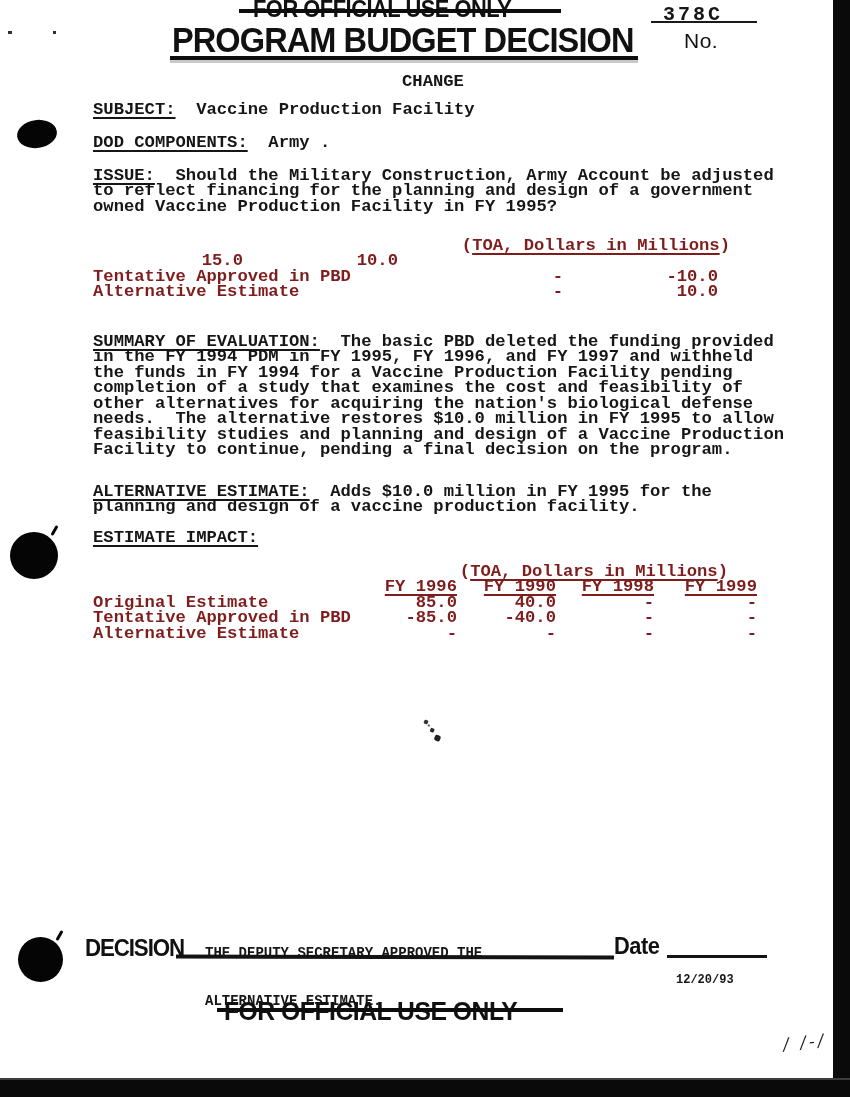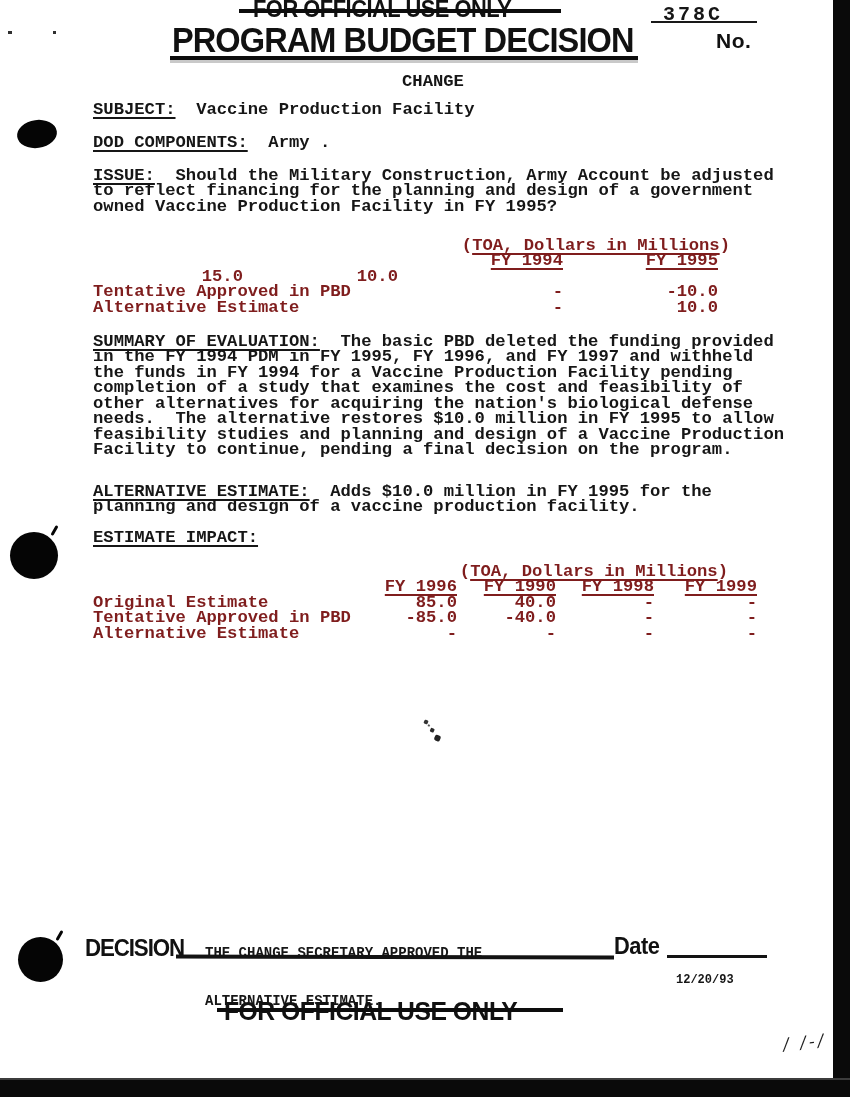--- a/index.html
+++ b/index.html
@@ -43,21 +43,21 @@
     transform:scaleX(.95); transform-origin:left top;
   }
   .strike-top { position:absolute; left:239px; top:9px; width:322px; height:4px; background:#0d0d0d; }
   .main-title {
     left:172px; top:20px; font-size:35px; font-weight:700; letter-spacing:-1px;
     transform:scaleX(.93); transform-origin:left top;
   }
   .title-underline { position:absolute; left:170px; top:56px; width:468px; height:4px; background:#0d0d0d; box-shadow:0 3px 0 rgba(40,40,40,.25); }
   .doc-num { position:absolute; left:663px; top:3px; font-size:20px; font-weight:bold; letter-spacing:3px; font-family:"Liberation Mono", monospace; }
   .doc-num-line { position:absolute; left:651px; top:21px; width:106px; height:2px; background:#191919; }
-  .no-label { left:684px; top:29px; font-size:21px; font-weight:700; letter-spacing:.5px;margin-left:32px; }
+  .no-label { left:684px; top:29px; font-size:21px; font-weight:400; letter-spacing:.5px; }
   .change { position:absolute; left:402px; top:72px; font-size:17.2px; font-weight:bold; font-family:"Liberation Mono", monospace; }
   
   .typed {
     position:absolute; left:205px; top:913px;
     font-family:"Liberation Mono", monospace; font-weight:bold; font-size:14px; line-height:16px; white-space:pre;
   }
   .decision-label {
     left:85px; top:934px; font-size:24px; font-weight:700; letter-spacing:-1.2px;
     transform:scaleX(.93); transform-origin:left top;
   }
@@ -116,25 +116,20 @@
 
   <div class="para" style="top:135px"><span class="u">DOD COMPONENTS:</span><span>  Army .</span></div>
 
   <div class="para" style="top:168px"><span class="u">ISSUE:</span><span>  Should the Military Construction, Army Account be adjusted
 to reflect financing for the planning and design of a government
 owned Vaccine Production Facility in FY 1995?</span></div>
 
   <div class="tbl" id="t1" style="top:238px">
     <span class="unitline"><span>(</span><span class="u">TOA, Dollars in Millions</span><span>)</span></span>
     <div class="trow">
-      <span class="lab"></span>
-      <span class="cell c1"><span class="u">FY 1994</span></span>
-      <span class="cell c2"><span class="u">FY 1995</span></span>
-    </div>
-    <div class="trow">
       <span class="cell c1">15.0</span>
       <span class="cell c2">10.0</span>
     </div>
     <div class="trow">
       <span class="lab">Tentative Approved in PBD</span>
       <span class="cell c1">-</span>
       <span class="cell c2">-10.0</span>
     </div>
     <div class="trow">
       <span class="lab">Alternative Estimate</span>
@@ -183,21 +178,21 @@
     <div class="trow">
       <span class="lab">Alternative Estimate</span>
       <span class="cell c1">-</span>
       <span class="cell c2">-</span>
       <span class="cell c3">-</span>
       <span class="cell c4">-</span>
     </div>
   </div>
 
   <div class="typed">
-    <div>THE CHANGE SECRETARY APPROVED THE</div>
+    <div>THE DEPUTY SECRETARY APPROVED THE</div>
     <div>ALTERNATIVE ESTIMATE.</div>
   </div>
   <div class="sans decision-label">DECISION</div>
   <div class="sig-line"></div>
   <div class="sans date-label">Date</div>
   <div class="date-value">12/20/93</div>
   <div class="date-line"></div>
 
   <div class="sans fouo-bottom">FOR OFFICIAL USE ONLY</div>
   <div class="strike-bottom"></div>

